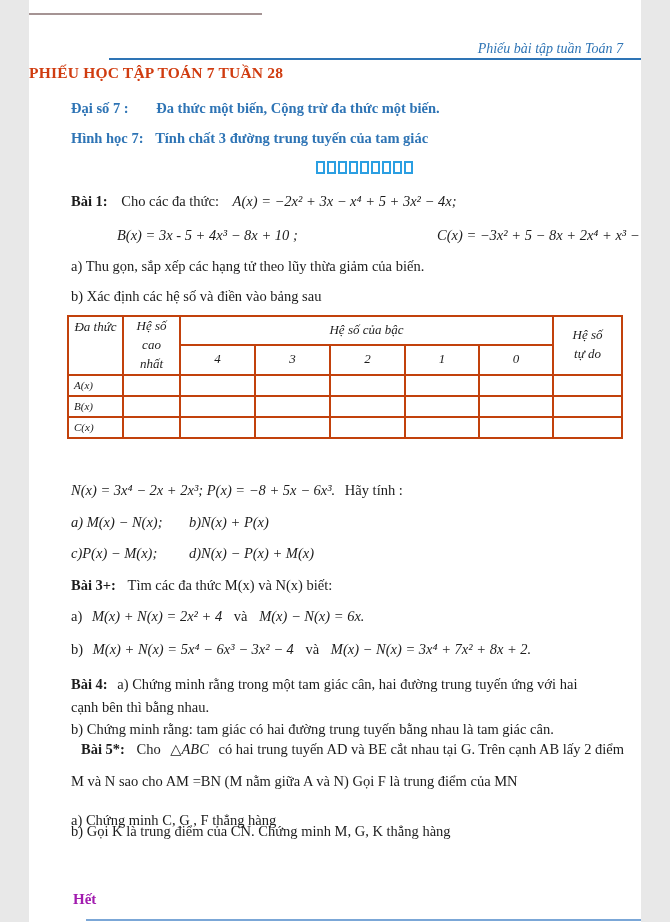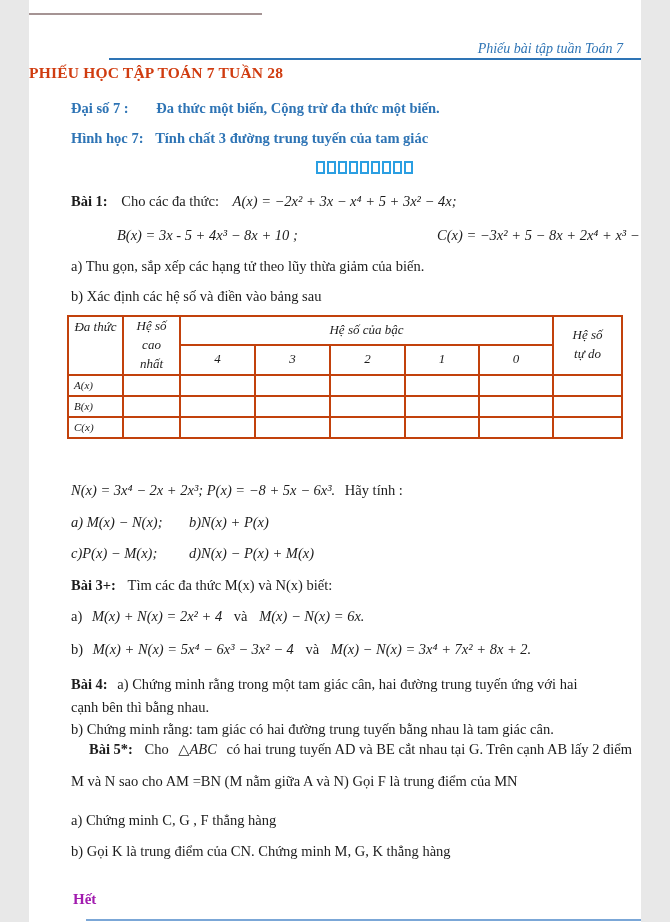--- a/index.html
+++ b/index.html
@@ -43,24 +43,24 @@
   .b2l1 { left:42px; top:449px; }
   .b2l2 { left:42px; top:481px; }
   .b2a { left:42px; top:513px; } .b2b { left:160px; top:513px; }
   .b2c { left:42px; top:544px; } .b2d { left:160px; top:544px; }
   .b3l1 { left:42px; top:576px; }
   .b3a { left:42px; top:607px; }
   .b3b { left:42px; top:640px; }
   .b4l1 { left:42px; top:675px; }
   .b4l2 { left:42px; top:698px; }
   .b4l3 { left:42px; top:720px; }
-  .b5l1 { left:60px; top:740px; }
+  .b5l1 { left:52px; top:740px; }
   .b5l2 { left:42px; top:772px; }
   .b5a { left:42px; top:811px; }
-  .b5b { left:42px; top:842px; }
+  .b5b { left:42px; top:822px; }
   .footer-note { left:44px; top:890px; color:#a21caf; font-weight:bold; font-size:15px; }
   .bottom-rule { left:57px; top:919px; width:613px; height:1.5px; background:#7ba7d7; }
 </style>
 </head>
 <body>
 
 <div class="page">
 
   <div class="rule top-rule-a"></div>
   <div class="rule top-rule-b"></div>

